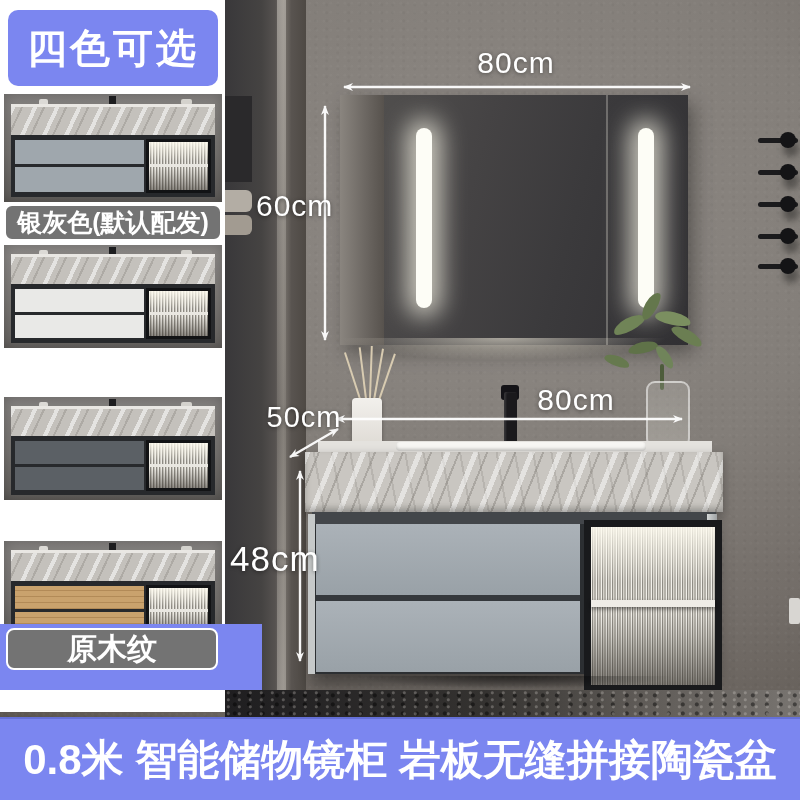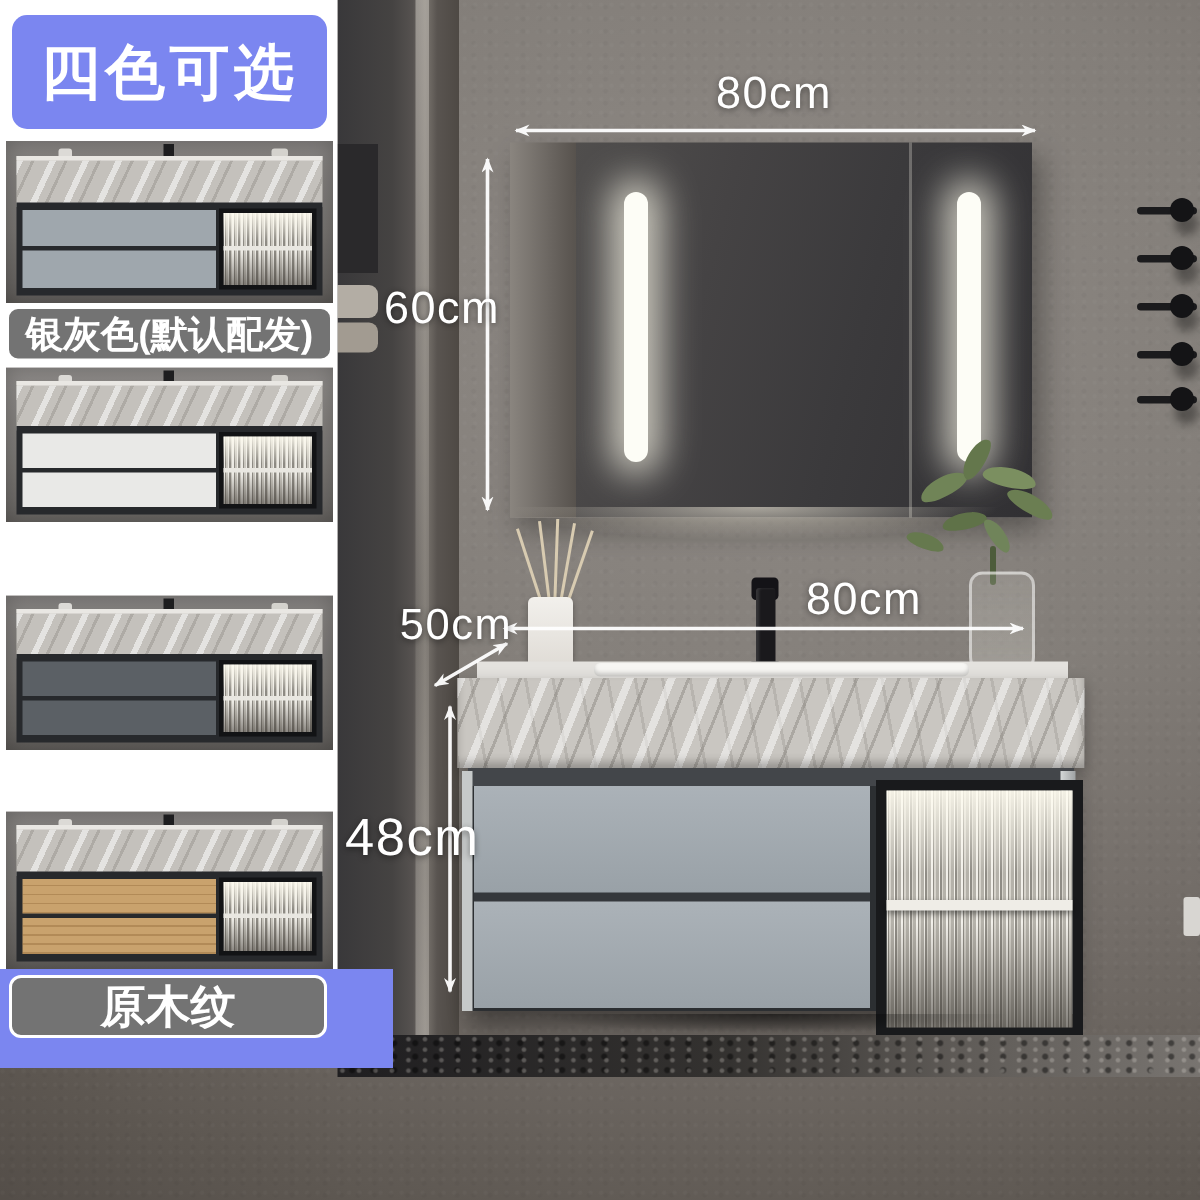--- a/index.html
+++ b/index.html
@@ -104,21 +104,21 @@
   .t-drawers{position:absolute;left:4px;top:5px;bottom:5px;width:63%;display:flex;flex-direction:column;gap:3px;}
   .t-drawers .dfront{flex:1;background:#9fa7ad;}
   .wood .dfront{background-image:repeating-linear-gradient(0deg, rgba(118,76,30,.28) 0 1px, transparent 1px 6px);}
   .t-glass{position:absolute;right:4px;top:4px;bottom:4px;width:29%;border:3px solid #121315;
       background:repeating-linear-gradient(90deg,#eceae4 0 1px,#8d8a83 1px 2px,#c9c6be 2px 3px);}
   .t-glass .shelf{position:absolute;left:0;right:0;top:47%;height:3px;background:#e9e7e1;}
   .t-glass .glow{position:absolute;inset:0;background:linear-gradient(180deg,rgba(255,252,240,.85),transparent 40%);}
   .t-glass .lower{position:absolute;left:0;right:0;bottom:0;height:45%;background:linear-gradient(0deg,rgba(45,40,35,.5),transparent);}
   .vlabel{position:absolute;left:4px;width:218px;background:#737373;border:2px solid #fff;border-radius:8px;
       box-sizing:border-box;display:flex;align-items:center;justify-content:center;color:#fff;font-weight:bold;}
-  .vlabel-wrap4{position:absolute;left:0px;top:646px;width:262px;height:66px;background:#7B86F0;font-family:Liberation Serif, serif;}
+  .vlabel-wrap4{position:absolute;left:0px;top:624px;width:262px;height:66px;background:#7B86F0;font-family:Liberation Serif, serif;}
   .vlabel.in4{left:6px;top:4px;width:212px;height:42px;position:absolute;}
   
   .banner{position:absolute;left:0;top:717px;width:800px;height:83px;background:#7B86F0;border-top:2px solid #6570d8;
       box-sizing:border-box;display:flex;align-items:center;justify-content:center;}
   .banner span{color:#fff;font-size:42px;font-weight:bold;letter-spacing:0px;white-space:nowrap;}
 </style>
 </head>
 <body>
 
 <div class="stage">
@@ -292,14 +292,17 @@
             <div class="shelf"></div>
             <div class="lower"></div>
           </div>
         </div>
     </div>
     <div class="vlabel-wrap4">
       <div class="vlabel in4" style="font-size:30px;">原木纹</div>
     </div>
   </div>
 
+  <div class="banner">
+    <span>0.8米 智能储物镜柜 岩板无缝拼接陶瓷盆</span>
+  </div>
 
 </div>
 
 </body></html>

